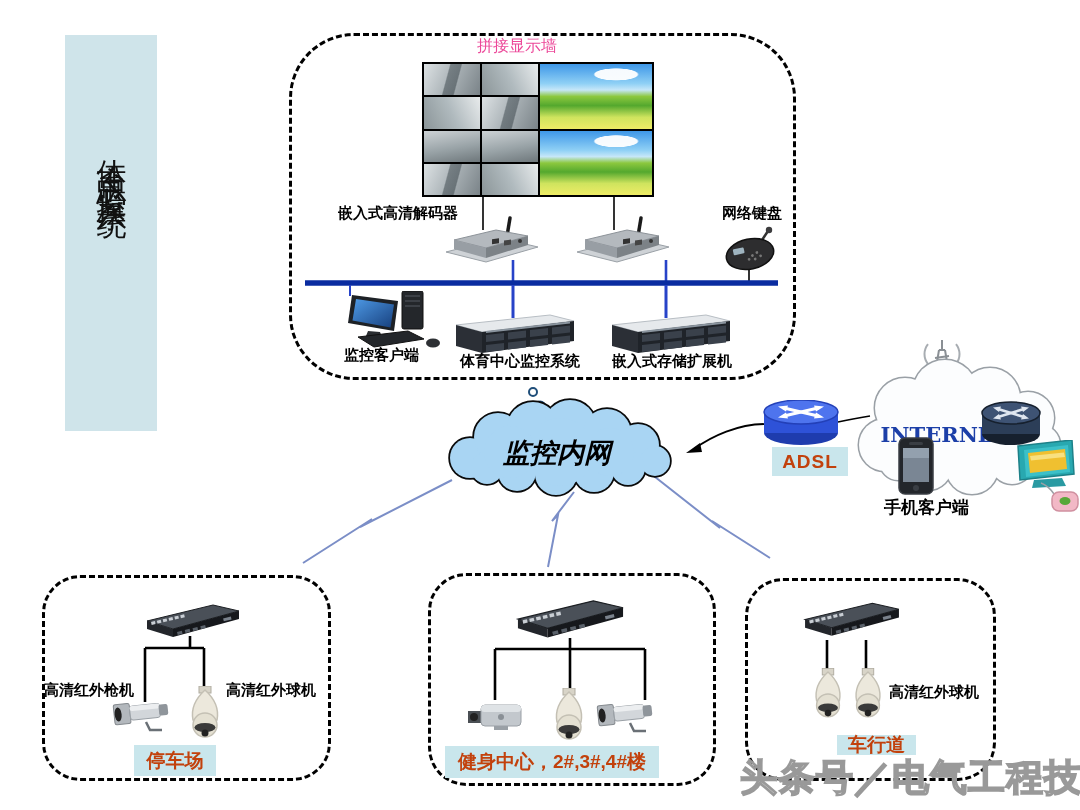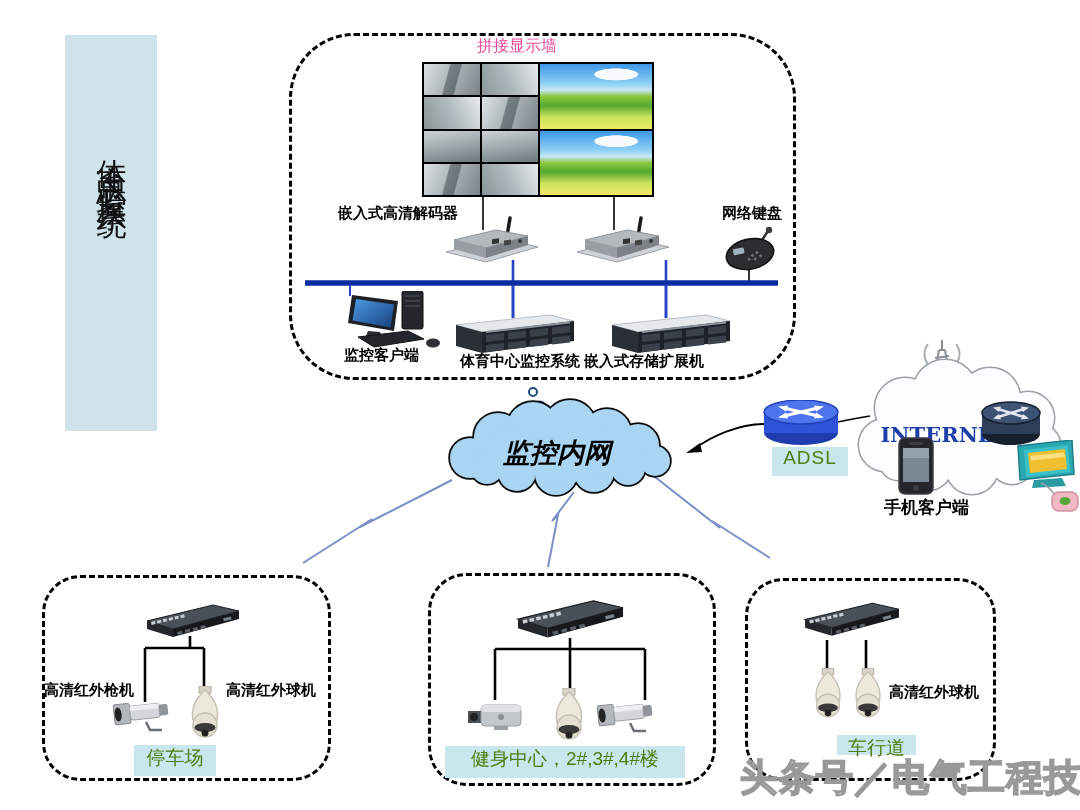--- a/index.html
+++ b/index.html
@@ -13,22 +13,22 @@
            font-size:30px;color:#111;letter-spacing:7px;padding-top:100px;}
   
   .dash-box{border:3px dashed #000;background:transparent;}
   #control-box{left:289px;top:33px;width:501px;height:341px;border-radius:65px;}
   #site-box-1{left:42px;top:575px;width:283px;height:200px;border-radius:38px;}
   #site-box-2{left:428px;top:573px;width:282px;height:207px;border-radius:38px;}
   #site-box-3{left:745px;top:578px;width:245px;height:197px;border-radius:38px;}
   
   .lbl{font-weight:bold;font-size:15px;color:#000;white-space:nowrap;}
   .lbl-lg{font-weight:normal;font-size:16px;color:#ec4899;white-space:nowrap;}
-  .site-tag{background:var(--label-bg,#c9e6ec);display:flex;justify-content:center;
-            font-weight:normal;font-size:19px;color:#4d7c0f;white-space:nowrap;}
+  .site-tag{background:var(--label-bg,#c9e6ec);display:flex;align-items:center;justify-content:center;
+            font-weight:bold;font-size:19px;color:#c2410c;white-space:nowrap;}
   #adsl-tag{left:772px;top:447px;width:76px;height:29px;font-size:19px;letter-spacing:1px;}
   #mobile-label{left:884px;top:496px;font-size:17px;font-weight:bold;}
   #watermark{left:740px;top:753px;font-size:37px;font-weight:bold;white-space:nowrap;
              color:rgba(255,255,255,0.15);-webkit-text-stroke:1.6px #999;letter-spacing:1px;}
   
   #video-wall{left:422px;top:62px;width:228px;height:131px;background:#000;border:2px solid #000;
               display:flex;gap:2px;}
   #video-wall .col{display:flex;flex-direction:column;gap:2px;}
   #video-wall .col.small{width:56px;}
   #video-wall .col.big{flex:1;}
@@ -294,21 +294,21 @@
         <rect x="22" y="8" width="18" height="7"></rect>
       <rect x="44" y="8" width="18" height="7"></rect>
         <rect x="66" y="8" width="18" height="7"></rect>
       <rect x="0" y="18" width="18" height="7"></rect>
         <rect x="22" y="18" width="18" height="7"></rect>
       <rect x="44" y="18" width="18" height="7"></rect>
         <rect x="66" y="18" width="18" height="7"></rect>
       <rect x="0" y="4" width="84" height="2" fill="#8a949e"></rect>
     </g>
   </svg>
-  <div class="abs lbl" style="left:584px;top:352px">嵌入式存储扩展机</div>
+  <div class="abs lbl" style="left:612px;top:352px">嵌入式存储扩展机</div>
 
   <svg class="abs" style="left:762px;top:400px" width="78" height="48" viewBox="0 0 78 48">
     <ellipse cx="39" cy="33" rx="37" ry="12" fill="#1e3cae"></ellipse>
     <rect x="2" y="12" width="74" height="21" fill="#2e52d8"></rect>
     <ellipse cx="39" cy="12" rx="37" ry="12" fill="#4e74ee" stroke="#2340b8" stroke-width="1.5"></ellipse>
     <g stroke="#fff" stroke-width="3.2" stroke-linecap="round">
       <line x1="22" y1="16" x2="56" y2="8"></line>
         <line x1="22" y1="8" x2="56" y2="16"></line>
     </g>
     <g fill="#fff">
@@ -464,21 +464,21 @@
   <svg class="abs" style="left:596px;top:695px" width="62" height="42" viewBox="0 0 62 42">
     <path d="M34,28 l4,8 h12" stroke="#6a7076" stroke-width="2.5" fill="none"></path>
     <g transform="rotate(-6 30 18)">
       <rect x="2" y="8" width="16" height="20" rx="2" fill="#b3b8bd" stroke="#84898e"></rect>
       <ellipse cx="6" cy="18" rx="3.5" ry="7" fill="#222"></ellipse>
       <rect x="18" y="11" width="30" height="14" rx="3" fill="#d2d6da" stroke="#9aa0a6"></rect>
       <rect x="18" y="11" width="30" height="5" rx="2.5" fill="#eceef0"></rect>
       <rect x="47" y="12.5" width="9" height="11" rx="2" fill="#8f959b"></rect>
     </g>
   </svg>
-  <div class="abs site-tag" style="left:445px;top:746px;width:240px;height:32px">
+  <div class="abs site-tag" style="left:445px;top:746px;width:214px;height:32px">
     <span>健身中心，2#,3#,4#楼</span>
   </div>
 
   <svg class="abs" style="left:808px;top:668px" width="40" height="52" viewBox="0 0 42 54">
     <rect x="15" y="0" width="12" height="7" fill="#d8d4c8" stroke="#b0aca0"></rect>
     <path d="M21,4 C10,14 7,24 9,34 L33,34 C35,24 32,14 21,4 Z" fill="#ece8dc" stroke="#c4c0b4" stroke-width="1.5"></path>
     <circle cx="21" cy="39" r="12" fill="#e4e0d2" stroke="#c4c0b4" stroke-width="1.5"></circle>
     <ellipse cx="21" cy="41.5" rx="10.5" ry="4.5" fill="#3a3a3a"></ellipse>
     <circle cx="21" cy="47" r="3.5" fill="#222"></circle>
   </svg>

